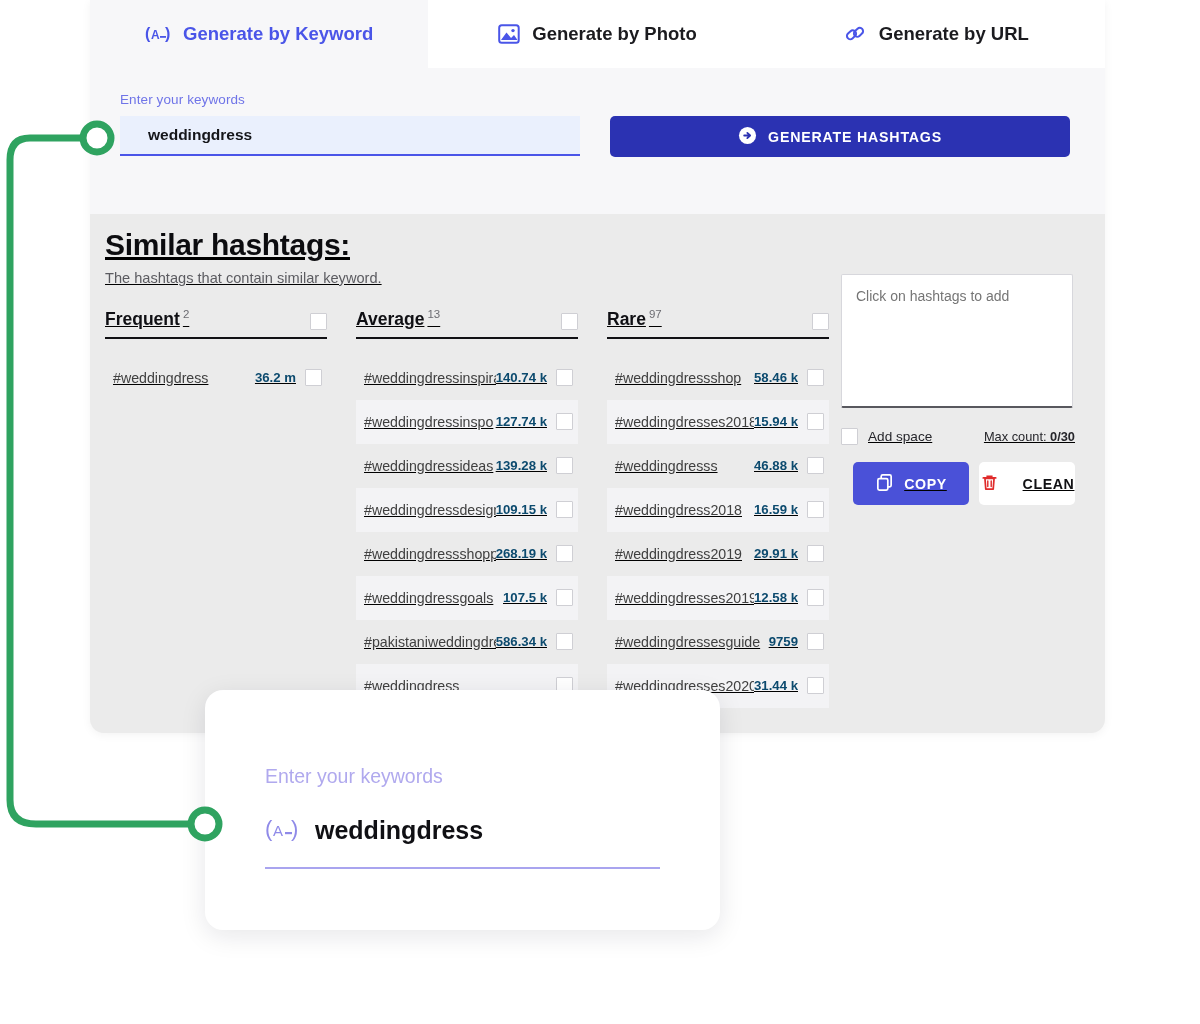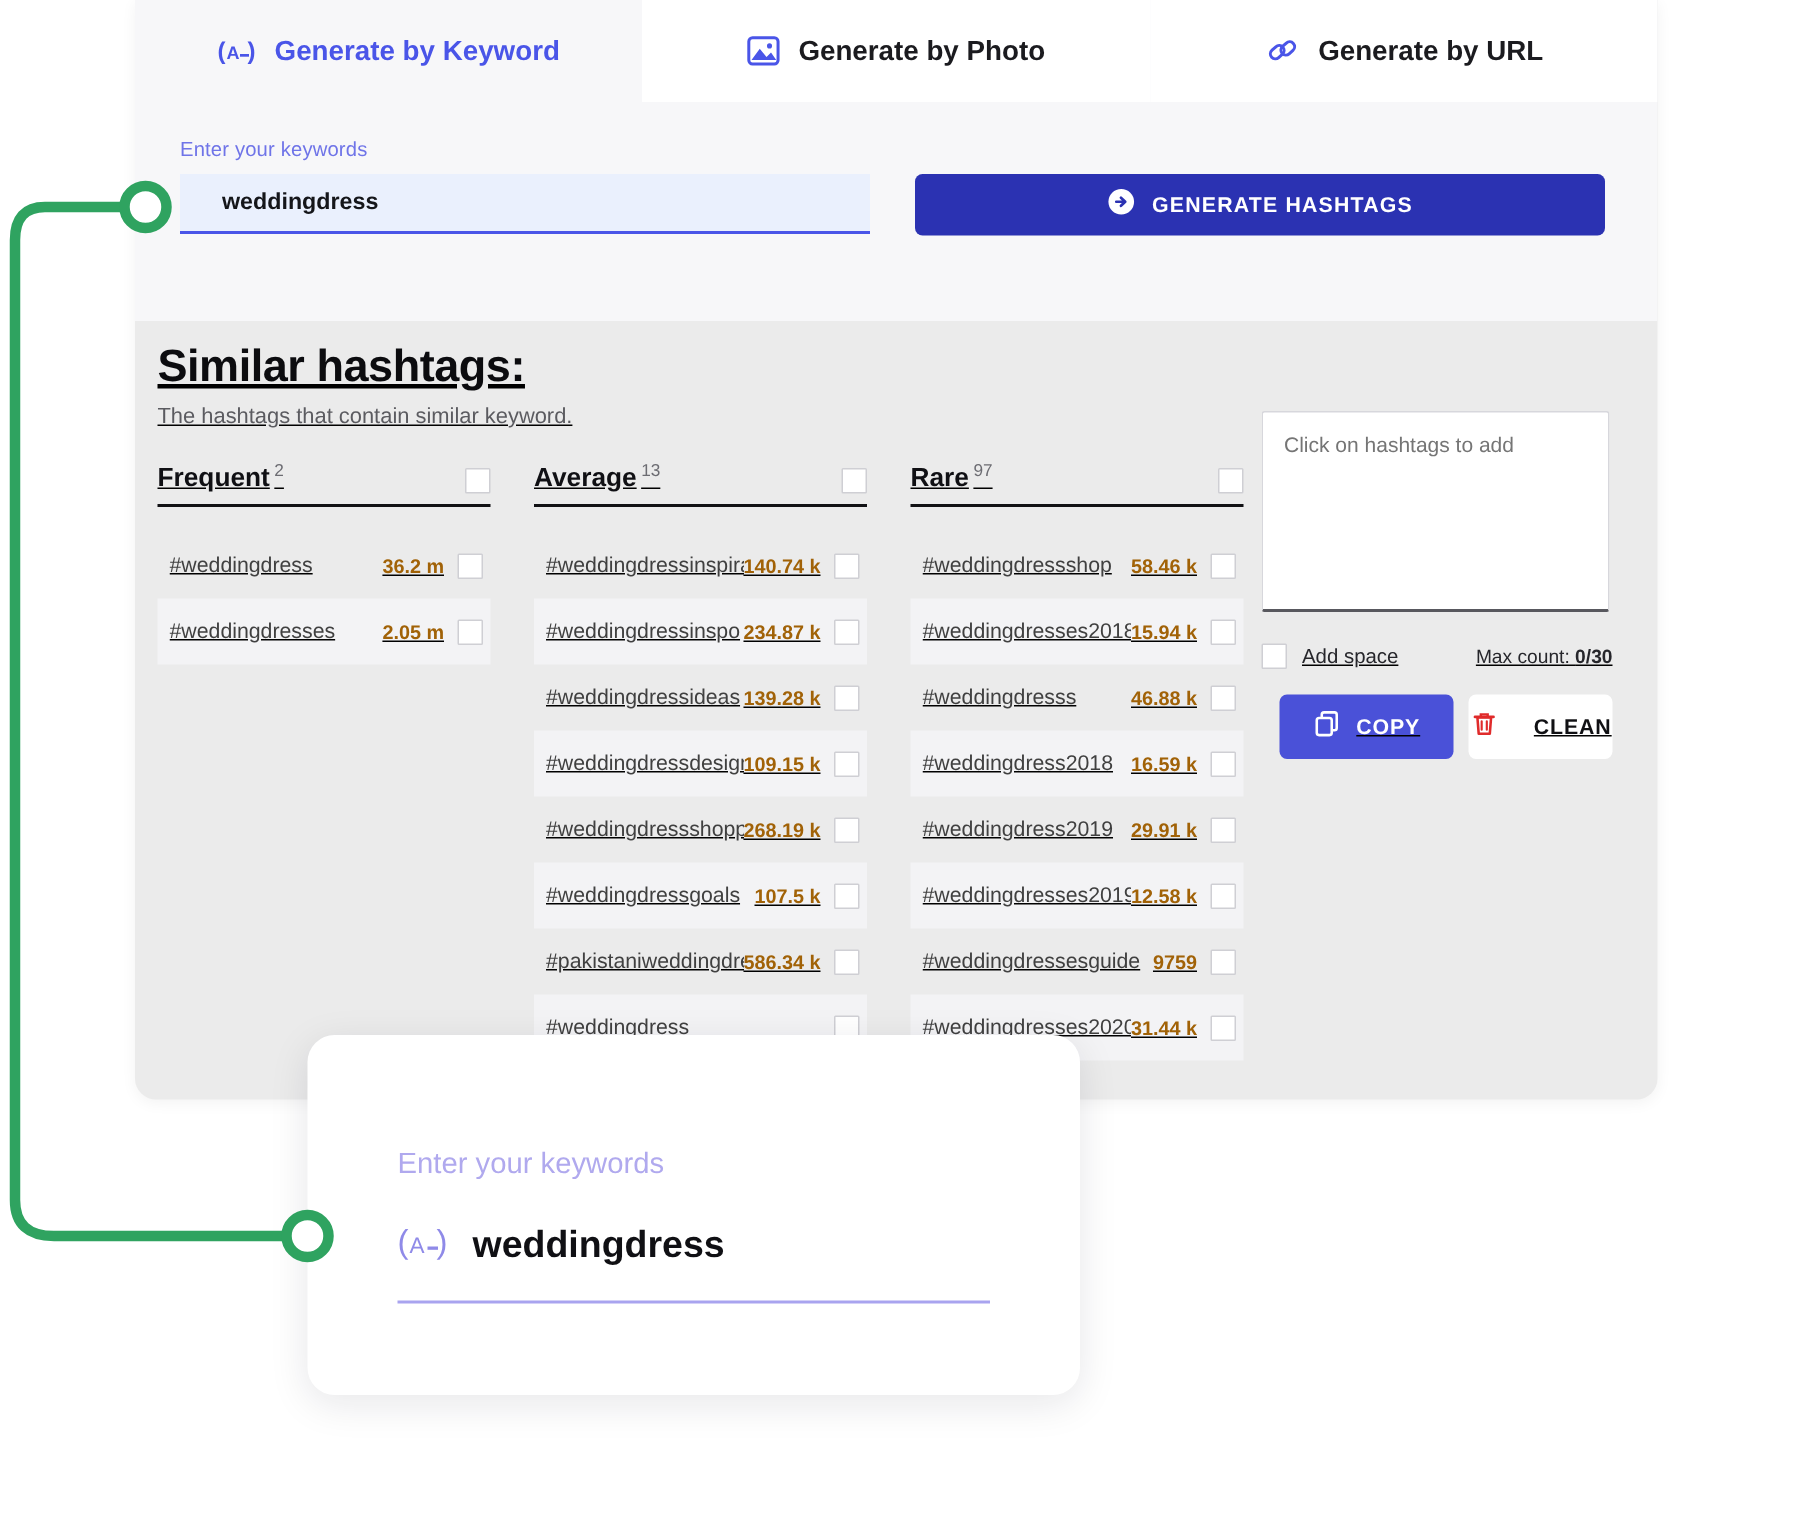--- a/index.html
+++ b/index.html
@@ -69,21 +69,21 @@
   .cbx {
     width: 17px; height: 17px; background: #ffffff; border: 1px solid #cfcfd4;
     border-radius: 1px; display: inline-block; cursor: pointer; flex: 0 0 auto;
   }
   .col-list { margin-top: 17px; }
   .row {
     display: flex; align-items: center; height: 44px; padding: 0 5px 0 8px; cursor: pointer;
   }
   .row.alt { background: #f3f3f5; }
   .tag { color: #404040; font-size: 14.2px; flex: 1 1 auto; white-space: nowrap; overflow: hidden; }
-  .cnt { color: #a16207; font-size: 13.2px; font-weight: bold; margin-right: 9px; white-space: nowrap; }
+  .cnt { color: #0c4a6e; font-size: 13.2px; font-weight: bold; margin-right: 9px; white-space: nowrap; }
 
   
   .panel { width: 234px; flex: 0 0 234px; padding-top: 46px; }
   .ta {
     width: 232px; height: 134px; background: #ffffff;
     border: 1px solid #d7d7dc; border-bottom: 2px solid #58585e; border-radius: 2px;
     padding: 13px 14px; font-size: 14px; color: #7b7b82; resize: none; outline: none;
     font-family: "Liberation Sans", sans-serif;
   }
   .panel-row { display: flex; align-items: center; justify-content: space-between; margin-top: 16px; }
@@ -199,44 +199,39 @@
                 <span>Frequent</span><sup>2</sup>
               </div>
               <span class="cbx"></span>
             </div>
             <div class="col-list">
               <div class="row">
                 <span class="tag">#weddingdress</span>
                 <span class="cnt">36.2 m</span>
                 <span class="cbx"></span>
               </div>
-              <div class="row alt">
-                <span class="tag">#weddingdresses</span>
-                <span class="cnt">2.05 m</span>
-                <span class="cbx"></span>
-              </div>
             </div>
           </div>
 
           <div class="col">
             <div class="col-head">
               <div class="col-title">
                 <span>Average</span><sup>13</sup>
               </div>
               <span class="cbx"></span>
             </div>
             <div class="col-list">
               <div class="row">
                 <span class="tag">#weddingdressinspira</span>
                 <span class="cnt">140.74 k</span>
                 <span class="cbx"></span>
               </div>
               <div class="row alt">
                 <span class="tag">#weddingdressinspo</span>
-                <span class="cnt">234.87 k</span>
+                <span class="cnt">127.74 k</span>
                 <span class="cbx"></span>
               </div>
               <div class="row">
                 <span class="tag">#weddingdressideas</span>
                 <span class="cnt">139.28 k</span>
                 <span class="cbx"></span>
               </div>
               <div class="row alt">
                 <span class="tag">#weddingdressdesign</span>
                 <span class="cnt">109.15 k</span>

